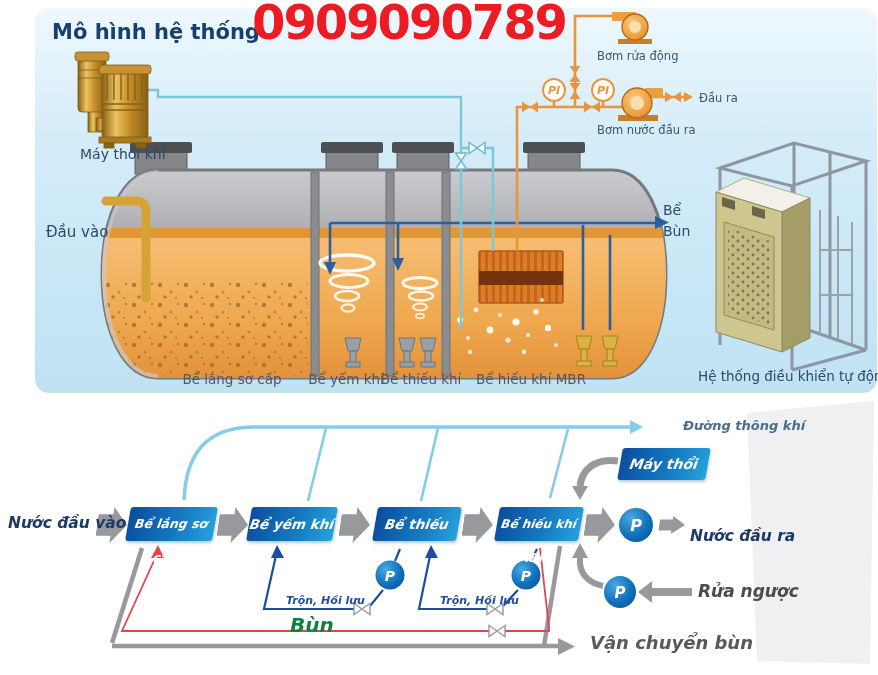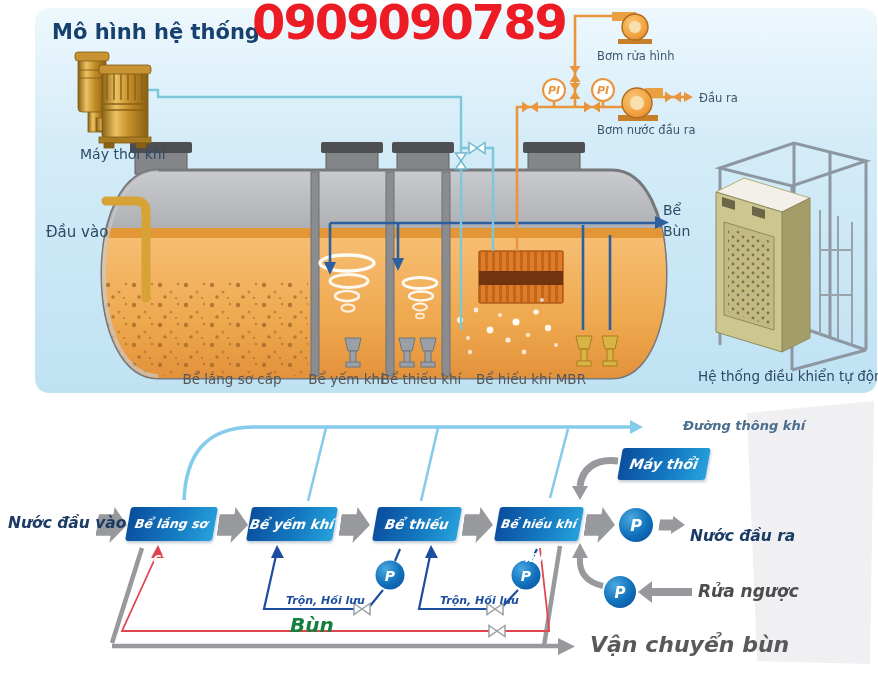--- a/index.html
+++ b/index.html
@@ -335,21 +335,21 @@
       <text x="526" y="581" text-anchor="middle" font-size="14" font-style="italic" font-weight="bold" fill="#fff">P</text>
       <text x="636" y="531" text-anchor="middle" font-size="16" font-style="italic" font-weight="bold" fill="#fff">P</text>
       <text x="620" y="598" text-anchor="middle" font-size="15" font-style="italic" font-weight="bold" fill="#fff">P</text>
     </g>
   </svg>
 
   <div class="lbl title" style="left:52px;top:20px;">Mô hình hệ thống</div>
   <div class="lbl phone" style="left:252px;top:-6px;">0909090789</div>
   <div class="lbl navy" style="left:80px;top:146px;font-size:14px;">Máy thổi khí</div>
   <div class="lbl navy" style="left:46px;top:191px;font-size:15px;margin-top:32px;">Đầu vào</div>
-  <div class="lbl small" style="left:597px;top:49px;">Bơm rửa hình</div>
+  <div class="lbl small" style="left:597px;top:49px;">Bơm rửa động</div>
   <div class="lbl small" style="left:699px;top:91px;">Đầu ra</div>
   <div class="lbl small" style="left:597px;top:123px;">Bơm nước đầu ra</div>
   <div class="lbl navy" style="left:663px;top:200px;font-size:14px;width:36px;white-space:normal;line-height:1.5;">Bể Bùn</div>
   <div class="lbl navy" style="left:698px;top:368px;font-size:13.5px;">Hệ thống điều khiển tự động</div>
   <div class="lbl tanklbl" style="left:232px;top:371px;">Bể lắng sơ cấp</div>
   <div class="lbl tanklbl" style="left:346px;top:371px;">Bể yếm khí</div>
   <div class="lbl tanklbl" style="left:421px;top:371px;">Bể thiếu khí</div>
   <div class="lbl tanklbl" style="left:531px;top:371px;">Bể hiếu khí MBR</div>
 
   <div class="lbl ital" style="left:648px;top:418px;font-size:13px;color:#4a6e8e;margin-left:35px;">Đường thông khí</div>
@@ -365,15 +365,15 @@
   <div class="stagebox" style="left:375px;top:507px;width:84px;font-size:13.5px;">Bể thiếu khí</div>
   <div class="barrow" style="left:463px;top:507px;"></div>
   <div class="stagebox" style="left:497px;top:507px;width:84px;font-size:12px;">Bể hiếu khí MBR</div>
   <div class="barrow" style="left:585px;top:507px;"></div>
   <div class="barrow" style="left:659px;top:516px;width:26px;height:18px;"></div>
   <div class="lbl ital flowtext" style="left:690px;top:527px;">Nước đầu ra</div>
 
   <div class="lbl ital" style="left:286px;top:594px;font-size:11px;color:#1c4d9e;">Trộn, Hồi lưu</div>
   <div class="lbl ital" style="left:440px;top:594px;font-size:11px;color:#1c4d9e;">Trộn, Hồi lưu</div>
   <div class="lbl ital" style="left:290px;top:613px;font-size:20px;color:#15803d;">Bùn</div>
-  <div class="lbl ital" style="left:590px;top:632px;font-size:22px;color:#58595b;">Vận chuyển bùn</div>
+  <div class="lbl ital" style="left:590px;top:632px;font-size:18px;color:#58595b;">Vận chuyển bùn</div>
   <div class="lbl ital" style="left:698px;top:581px;font-size:17px;color:#4c4c4e;">Rửa ngược</div>
 </div>
 
 </body></html>

